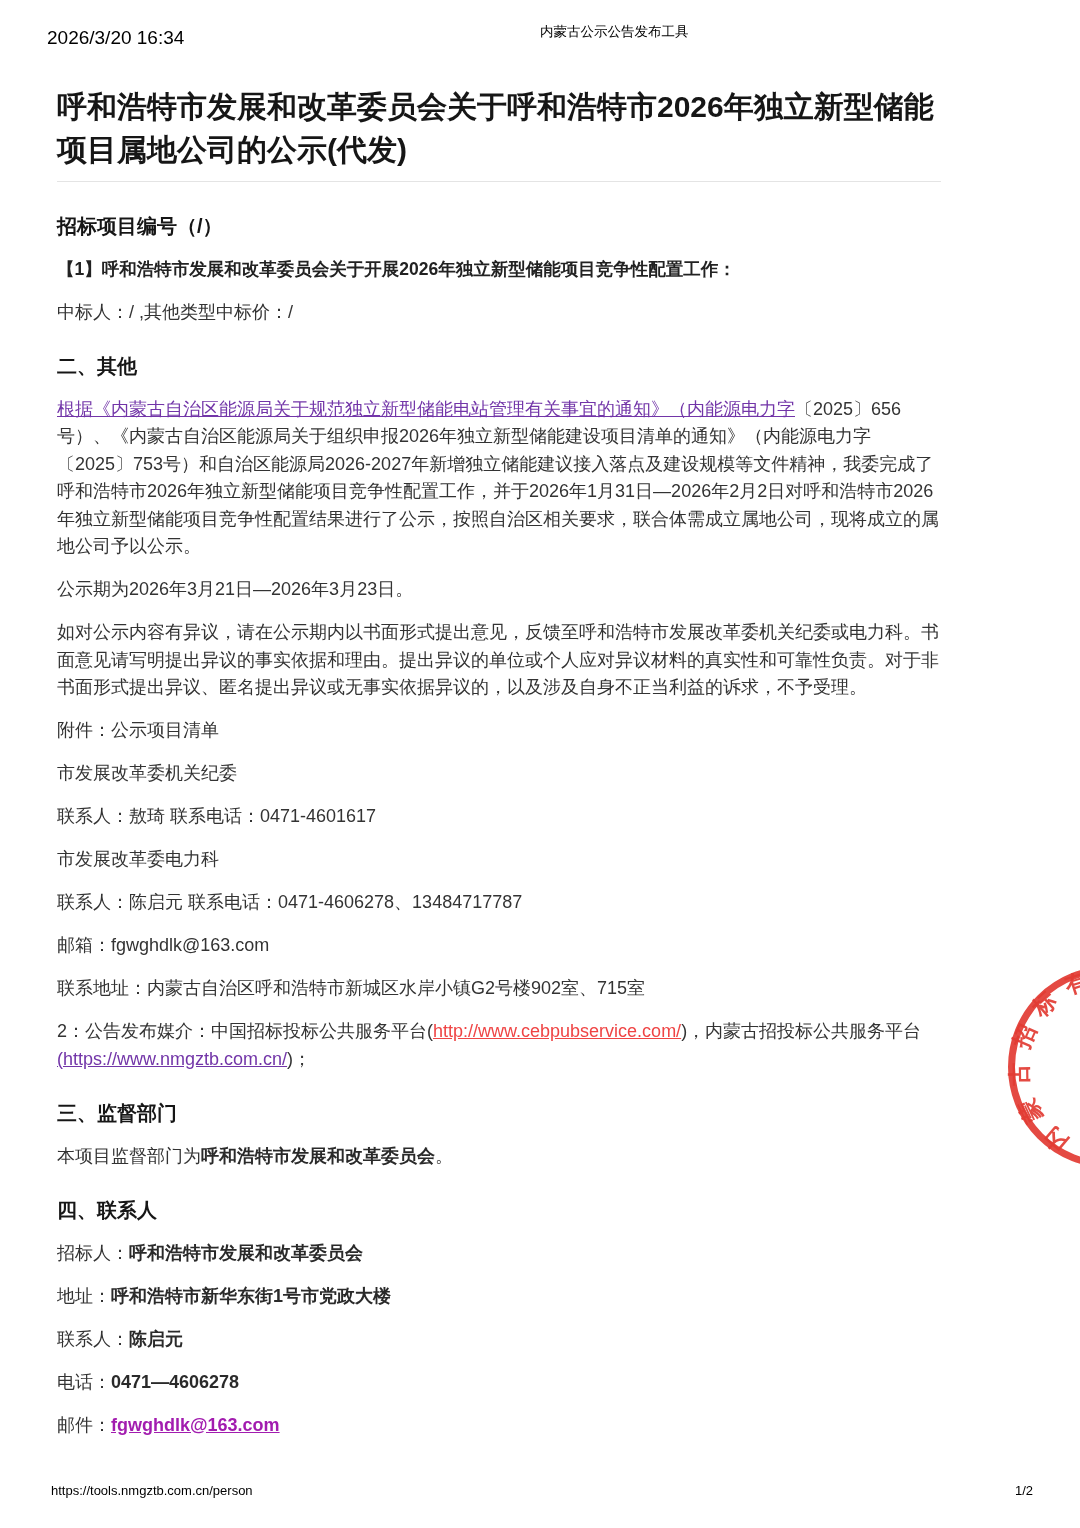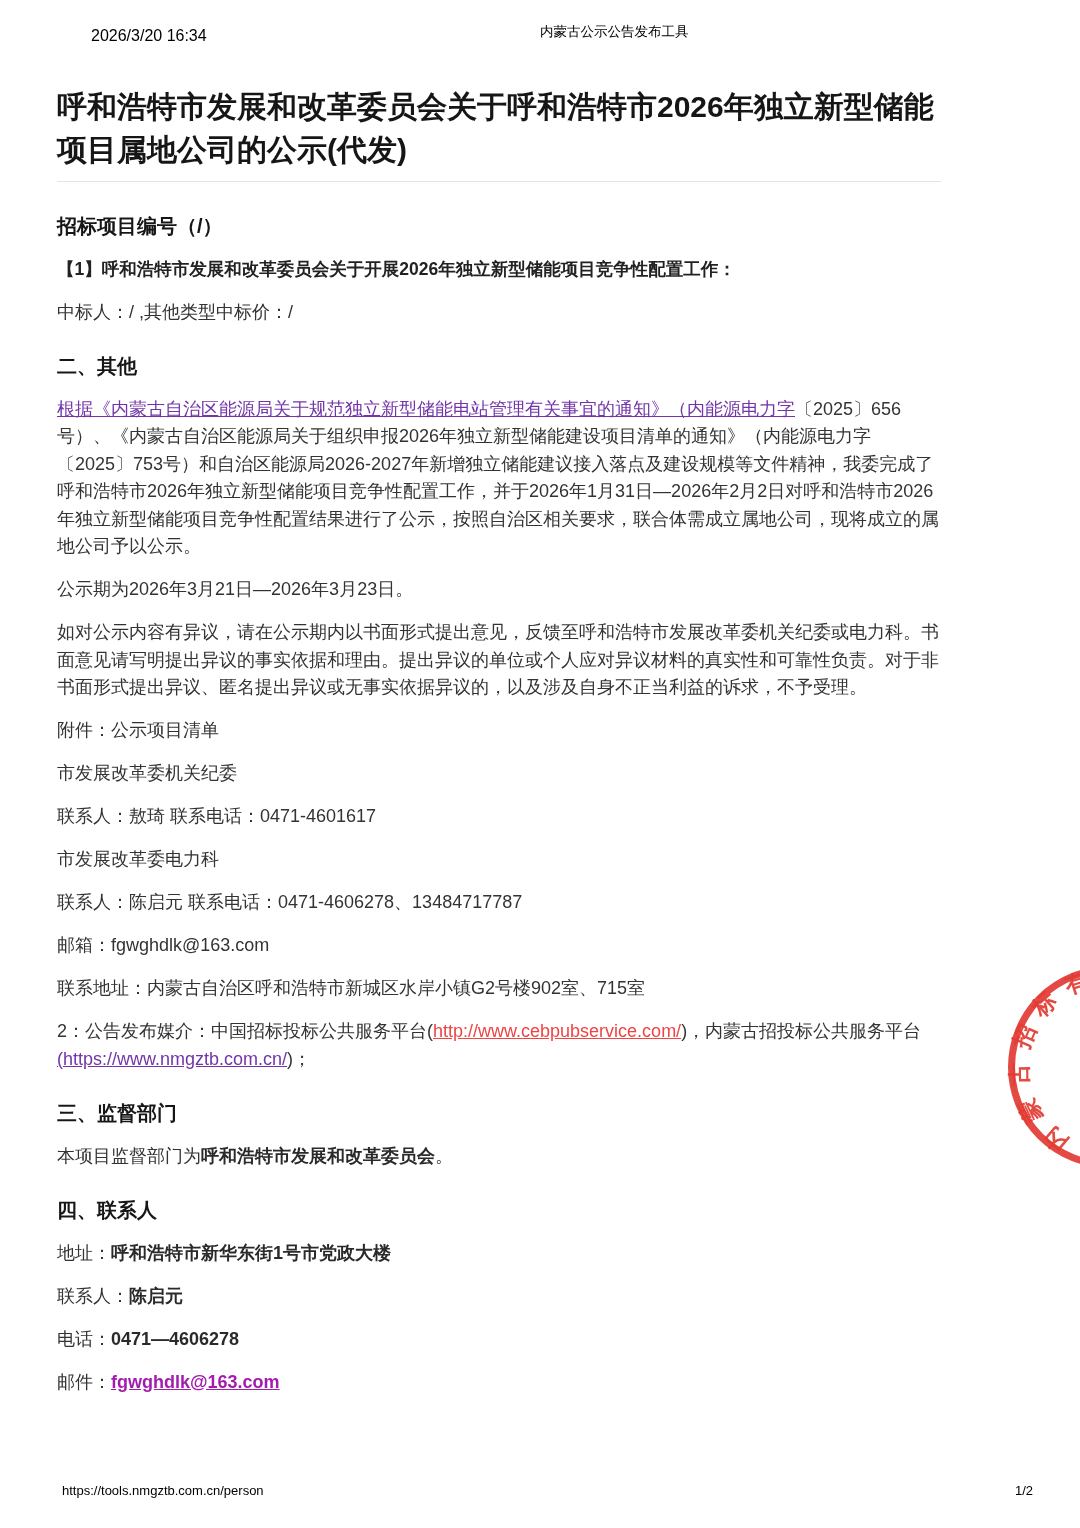--- a/index.html
+++ b/index.html
@@ -3,23 +3,23 @@
 <meta charset="utf-8">
 <style>
   html,body{margin:0;padding:0;}
   body{
     width:1080px;height:1528px;position:relative;overflow:hidden;
     background:#ffffff;
     font-family:"Liberation Sans","DejaVu Sans",sans-serif;
     color:#333;
   }
   
-  .ph-left{position:absolute;top:27px;left:47px;font-size:16px;color:#000;white-space:nowrap;margin-left:44px;}
+  .ph-left{position:absolute;top:27px;left:47px;font-size:19px;color:#000;white-space:nowrap;}
   .ph-center{position:absolute;top:23px;left:540px;font-size:13.5px;color:#000;white-space:nowrap;}
-  .pf{position:absolute;left:62px;right:47px;bottom:30px;display:flex;justify-content:space-between;font-size:13px;color:#000;}
+  .pf{position:absolute;left:51px;right:47px;bottom:30px;display:flex;justify-content:space-between;font-size:13px;color:#000;}
 
   
   article{position:absolute;top:85px;left:57px;width:884px;font-size:18px;line-height:27.5px;color:#333;}
   h1{margin:0;font-size:30px;line-height:43px;font-weight:700;color:#161616;}
   .title-rule{border:none;border-top:1px solid #e4e4e4;margin:10px 0 0 0;height:0;}
   h2{font-size:20px;line-height:28px;font-weight:700;color:#161616;margin:26px 0 12px 0;}
   h2.first{margin-top:30px;}
   p{margin:15.5px 0;}
   p.bold-line{font-weight:700;font-size:17.5px;color:#222;}
   strong{font-weight:700;color:#2a2a2a;}
@@ -57,20 +57,21 @@
   <p>市发展改革委电力科</p>
   <p>联系人：陈启元 联系电话：0471-4606278、13484717787</p>
   <p>邮箱：fgwghdlk@163.com</p>
   <p>联系地址：内蒙古自治区呼和浩特市新城区水岸小镇G2号楼902室、715室</p>
   <p><span>2：公告发布媒介：中国招标投标公共服务平台(</span><a class="lnk-blue">http://www.cebpubservice.com/</a><span>)，内蒙古招投标公共服务平台</span><a class="lnk-visited">(https://www.nmgztb.com.cn/</a><span>)；</span></p>
 
   <h2>三、监督部门</h2>
   <p><span>本项目监督部门为</span><strong>呼和浩特市发展和改革委员会</strong><span>。</span></p>
 
   <h2>四、联系人</h2>
+  <p><span>招标人：</span><strong>呼和浩特市发展和改革委员会</strong></p>
   <p><span>地址：</span><strong>呼和浩特市新华东街1号市党政大楼</strong></p>
   <p><span>联系人：</span><strong>陈启元</strong></p>
   <p><span>电话：</span><strong>0471—4606278</strong></p>
   <p><span>邮件：</span><a class="lnk-mail">fgwghdlk@163.com</a></p>
 </article>
 
 <div class="seal-wrap">
   <svg width="220" height="212" viewBox="0 0 220 212">
     <circle cx="106" cy="110" r="97.5" fill="none" stroke="#e23b33" stroke-width="7" opacity="0.92"></circle>
     <defs>

